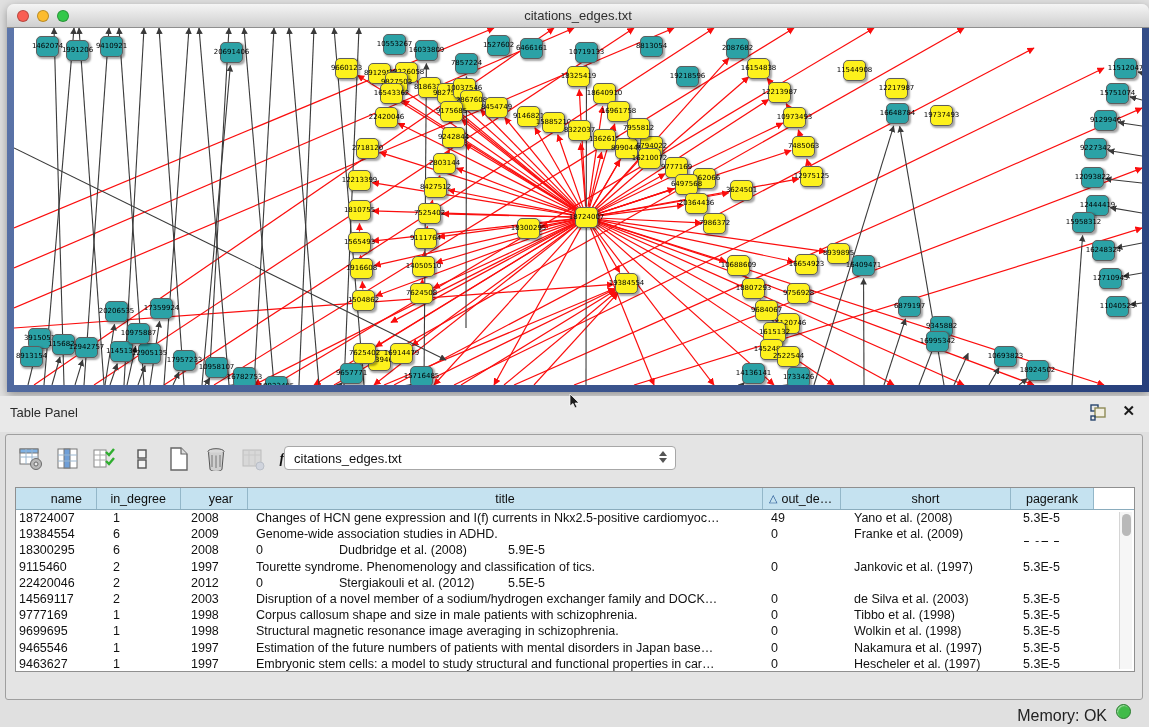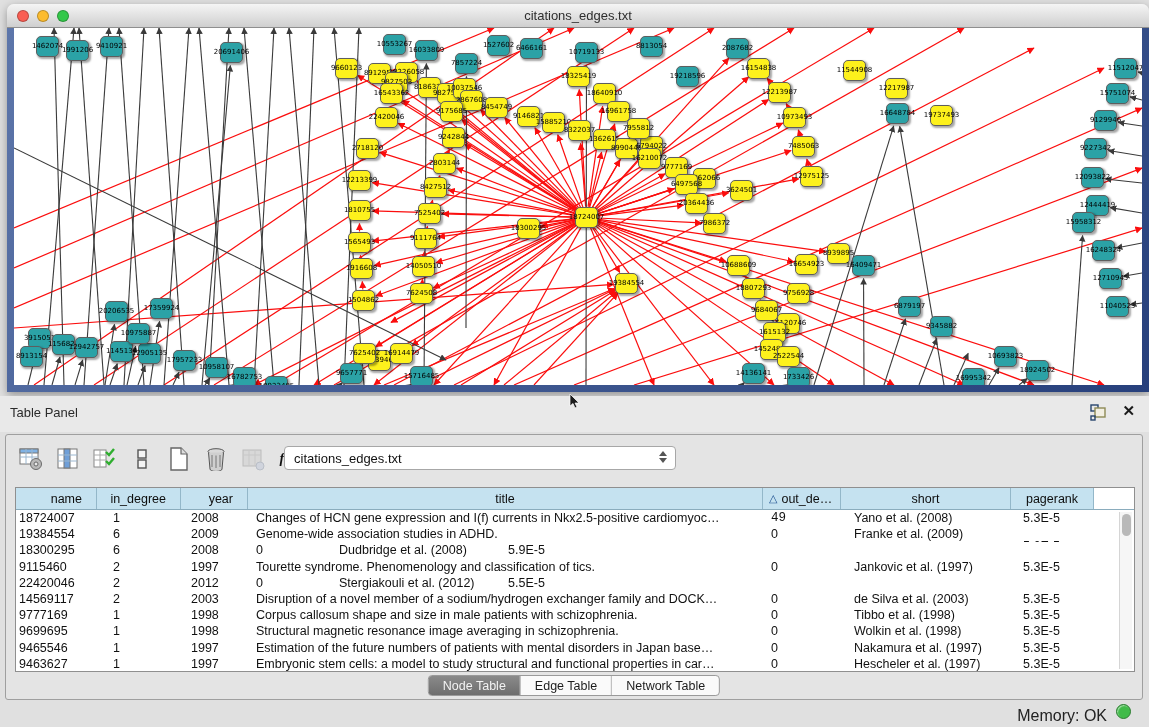--- a/index.html
+++ b/index.html
@@ -553,21 +553,21 @@
           </div>
           <div class="gnode t" style="left: 838px; top: 227px;">
             <span class="lbl">16409471</span>
           </div>
           <div class="gnode t" style="left: 884px; top: 268px;">
             <span class="lbl">6879197</span>
           </div>
           <div class="gnode t" style="left: 916px; top: 288px;">
             <span class="lbl">9345882</span>
           </div>
-          <div class="gnode t" style="left: 948px; top: 303px; margin-top: 37px;">
+          <div class="gnode t" style="left: 912px; top: 303px;">
             <span class="lbl">16995342</span>
           </div>
           <div class="gnode t" style="left: 980px; top: 318px;">
             <span class="lbl">10693823</span>
           </div>
           <div class="gnode t" style="left: 1012px; top: 332px;">
             <span class="lbl">18924502</span>
           </div>
           <div class="gnode t" style="left: 1100px; top: 30px;">
             <span class="lbl">11512047</span>
@@ -707,21 +707,21 @@
         <div class="th c-center" style="width: 83px;">
           <span>pagerank</span>
         </div>
       </div>
     <div id="tbody">
         <div class="trow">
           <div class="td" style="width: 81px; padding-left: 3px;">18724007</div>
           <div class="td" style="width: 84px; padding-left: 16px;">1</div>
           <div class="td" style="width: 67px; padding-left: 10px;">2008</div>
           <div class="td" style="width: 515px; padding-left: 8px;">Changes of HCN gene expression and I(f) currents in Nkx2.5-positive cardiomyoc…</div>
-          <div class="td" style="width: 78px; padding-left: 8px; font-family: Liberation Mono, monospace;">49</div>
+          <div class="td" style="width: 78px; padding-left: 8px;">49</div>
           <div class="td" style="width: 170px; padding-left: 13px;">Yano et al. (2008)</div>
           <div class="td" style="width: 83px; padding-left: 12px;">5.3E-5</div>
         </div>
         <div class="trow">
           <div class="td" style="width: 81px; padding-left: 3px;">19384554</div>
           <div class="td" style="width: 84px; padding-left: 16px;">6</div>
           <div class="td" style="width: 67px; padding-left: 10px;">2009</div>
           <div class="td" style="width: 515px; padding-left: 8px;">Genome-wide association studies in ADHD.</div>
           <div class="td" style="width: 78px; padding-left: 8px;">0</div>
           <div class="td" style="width: 170px; padding-left: 13px;">Franke et al. (2009)</div>
@@ -796,23 +796,18 @@
           <div class="td" style="width: 78px; padding-left: 8px;">0</div>
           <div class="td" style="width: 170px; padding-left: 13px;">Hescheler et al. (1997)</div>
           <div class="td" style="width: 83px; padding-left: 12px;">5.3E-5</div>
         </div>
       </div>
     <div id="vscroll">
       <div id="vthumb"></div>
     </div>
   </div>
 
-  <div id="tabs">
-      <div class="tab active">Node Table</div>
-      <div class="tab">Edge Table</div>
-      <div class="tab">Network Table</div>
-    </div>
 </div>
 
 <div id="statusbar">
   <span id="mem-label">Memory: OK</span>
   <span id="mem-dot"></span>
 </div>
 
 </body></html>

